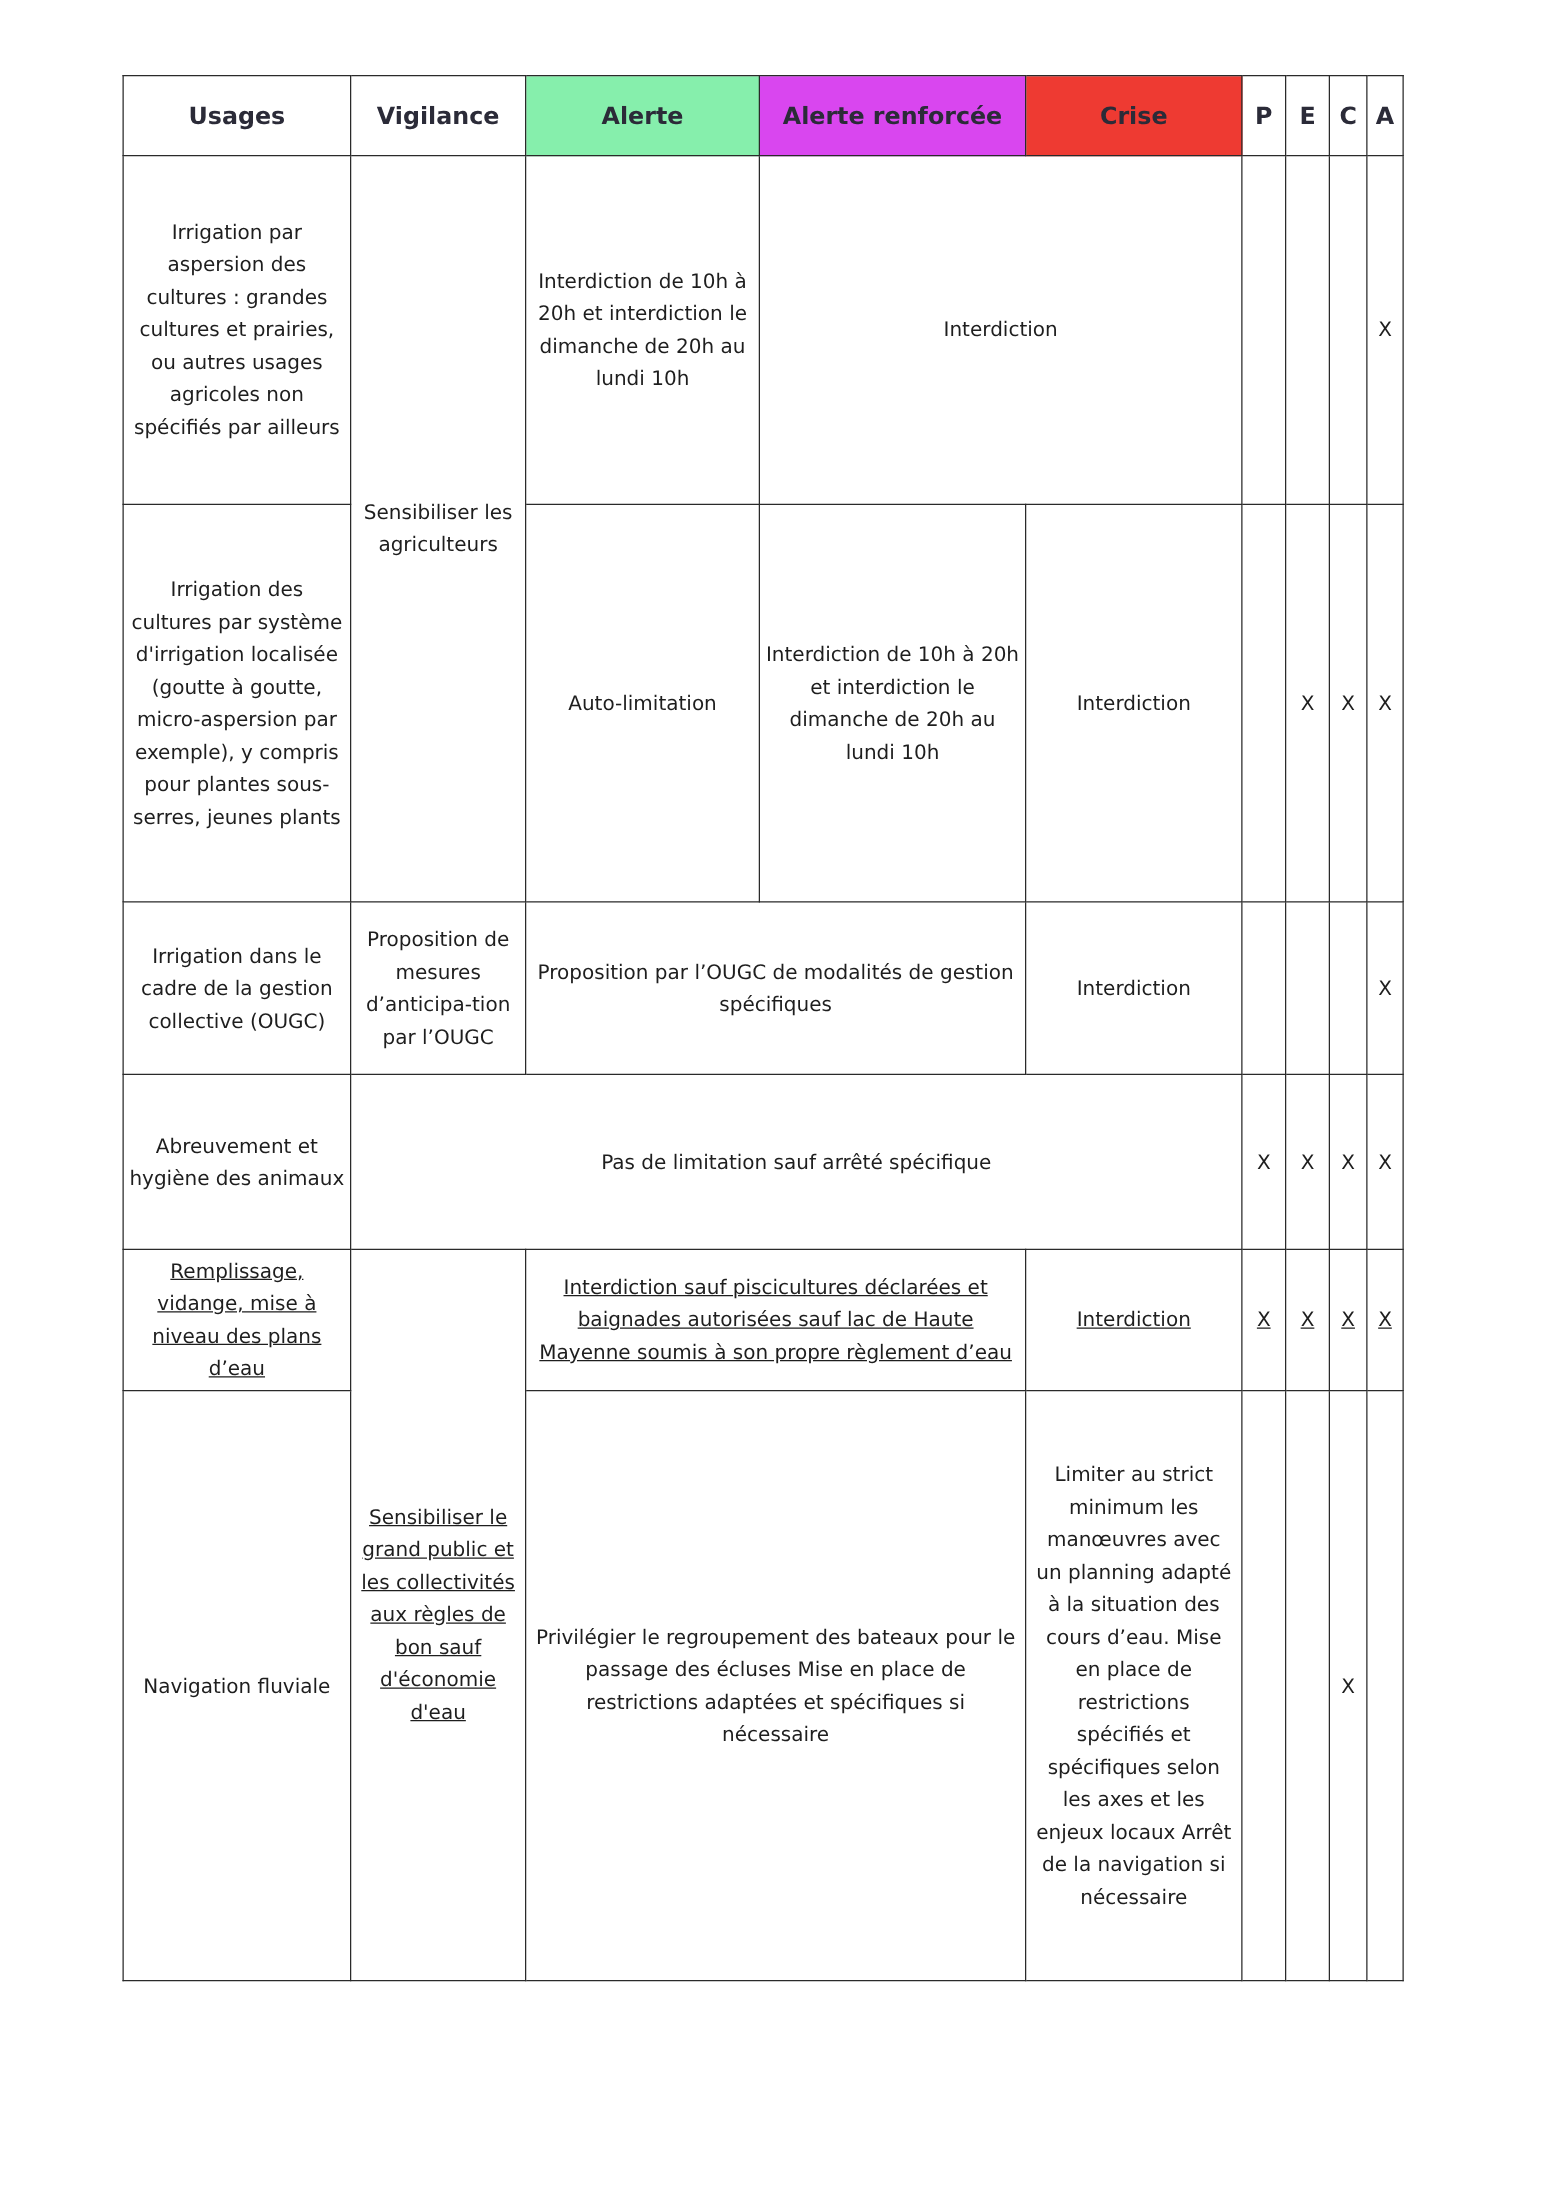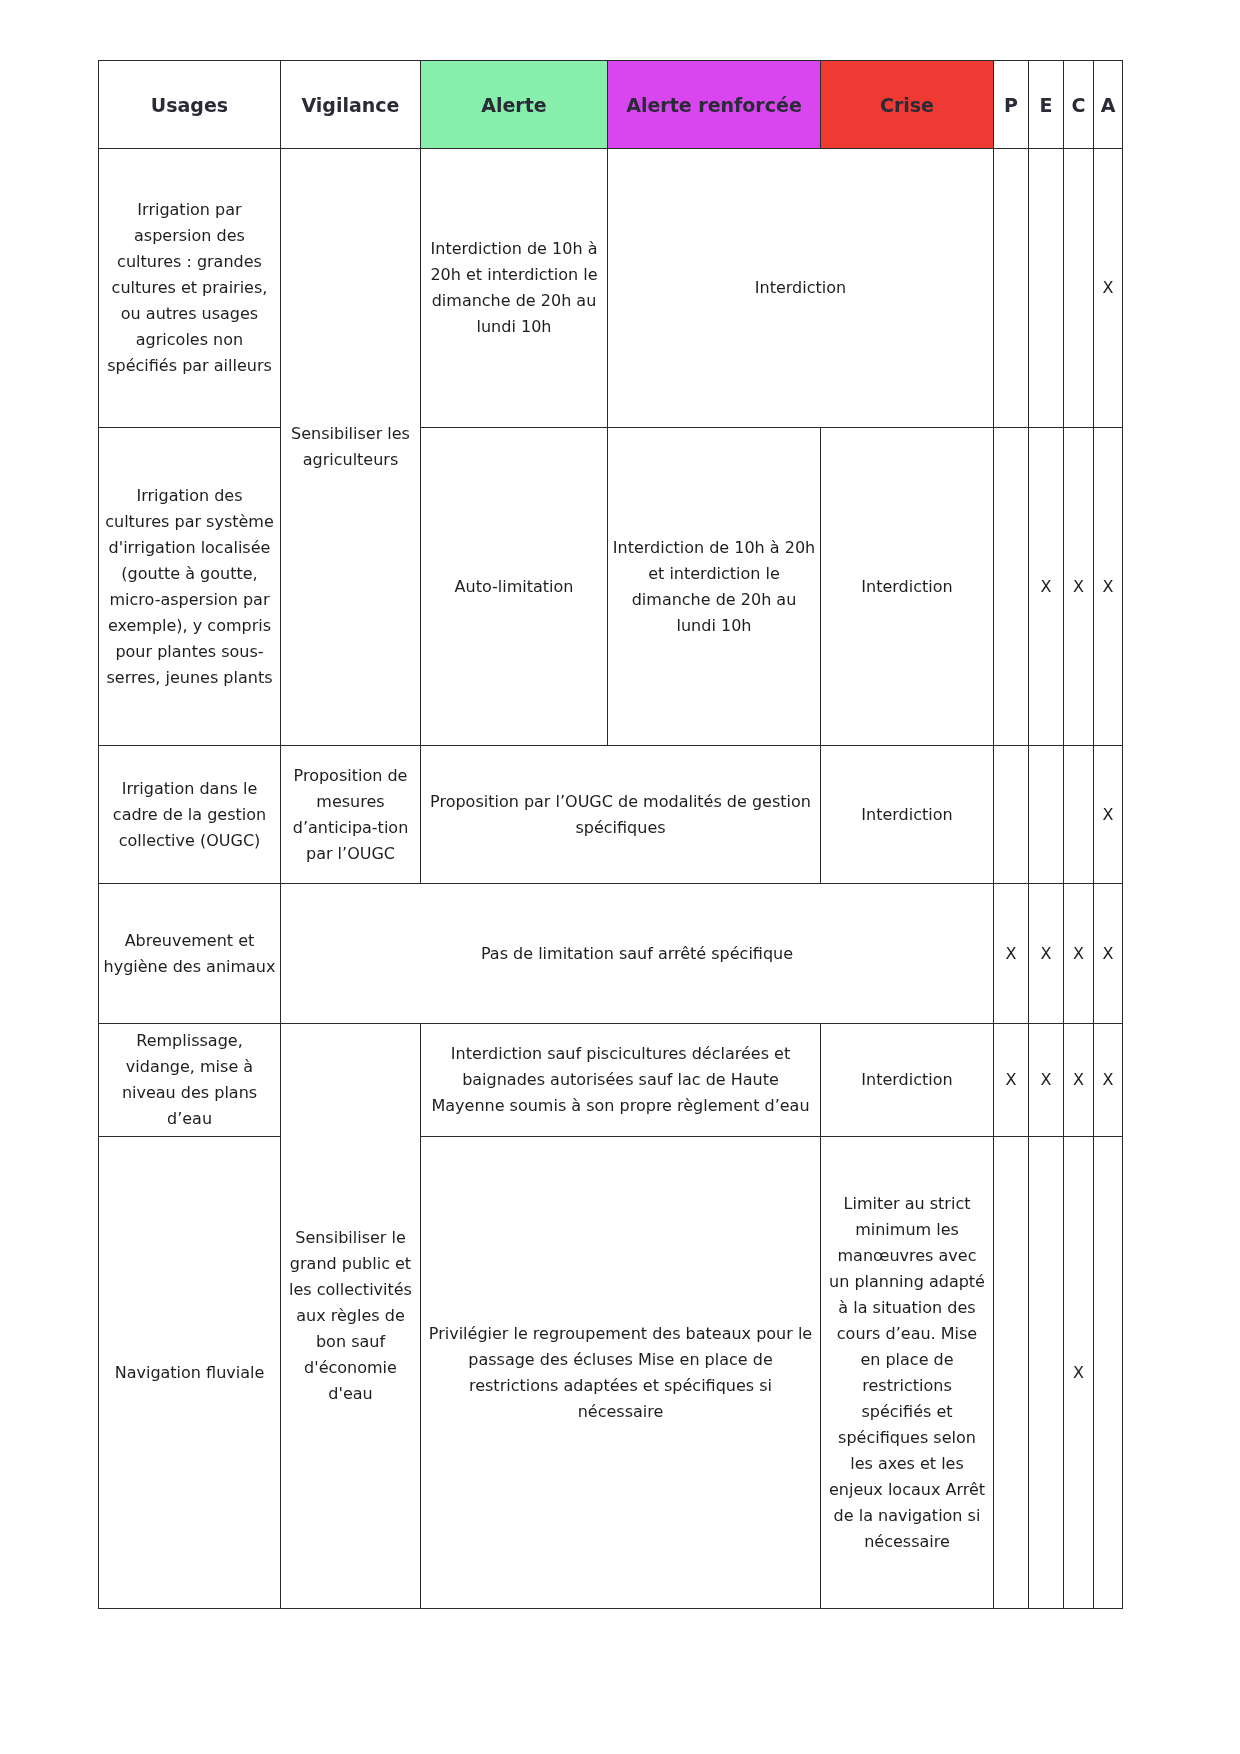--- a/index.html
+++ b/index.html
@@ -12,26 +12,26 @@
   table.restrictions td, table.restrictions th {
     border: 1.5px solid #2a2a2a; text-align: center; vertical-align: middle;
     font-size: 16px; line-height: 26px; padding: 0 4px; font-weight: normal;
     word-wrap: break-word;
   }
   table.restrictions th { font-weight: bold; font-size: 19px; color: #2b2b38; }
   th.alerte { background: #86efac; }
   th.renforcee { background: #d946ef; }
   th.crise { background: #ee3a32; margin-left: 48px; }
   .peca { font-size: 19px; padding: 0; }
-  tr.h-head { height: 88px; padding-left: 32px; }
+  tr.h-head { height: 64px; padding-left: 32px; }
   tr.h-r1 { height: 279px; }
   tr.h-r2 { height: 318px; }
   tr.h-r3 { height: 138px; }
   tr.h-r4 { height: 140px; }
-  tr.h-r5 { height: 113px; }
+  tr.h-r5 { height: 113px; text-decoration: underline; }
   tr.h-r6 { height: 472px; }
 </style>
 </head>
 <body>
 
 <table class="restrictions">
   <colgroup>
     <col style="width:182px">
     <col style="width:140px">
     <col style="width:187px">

